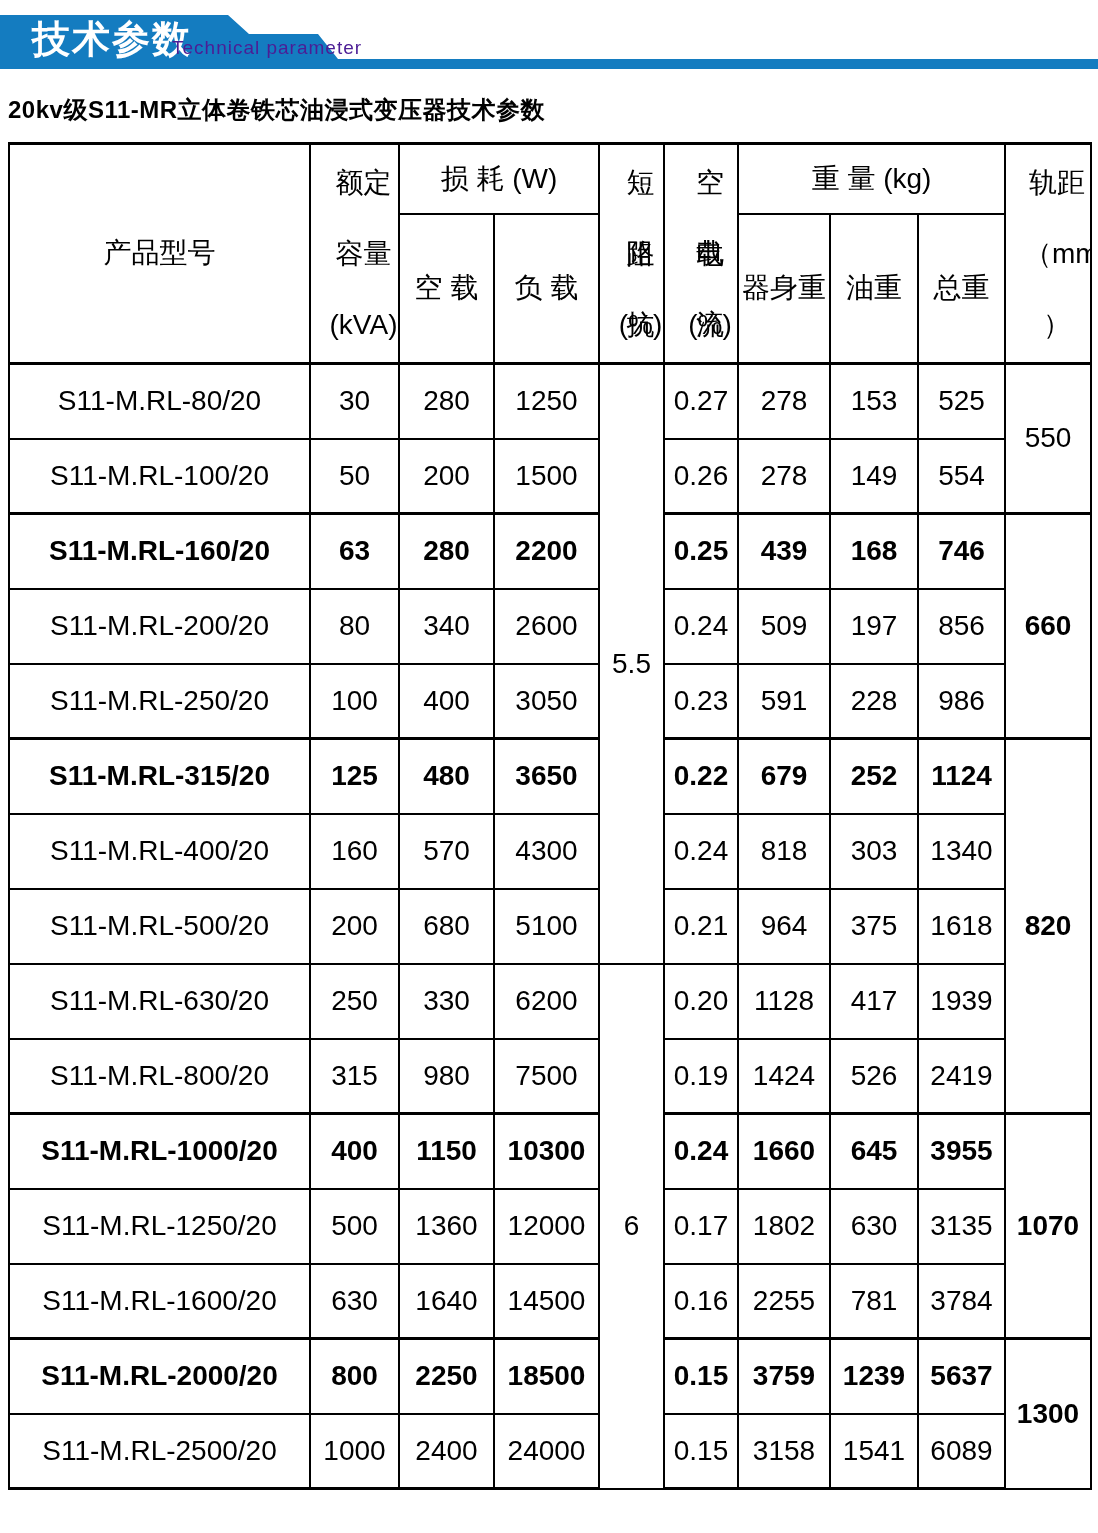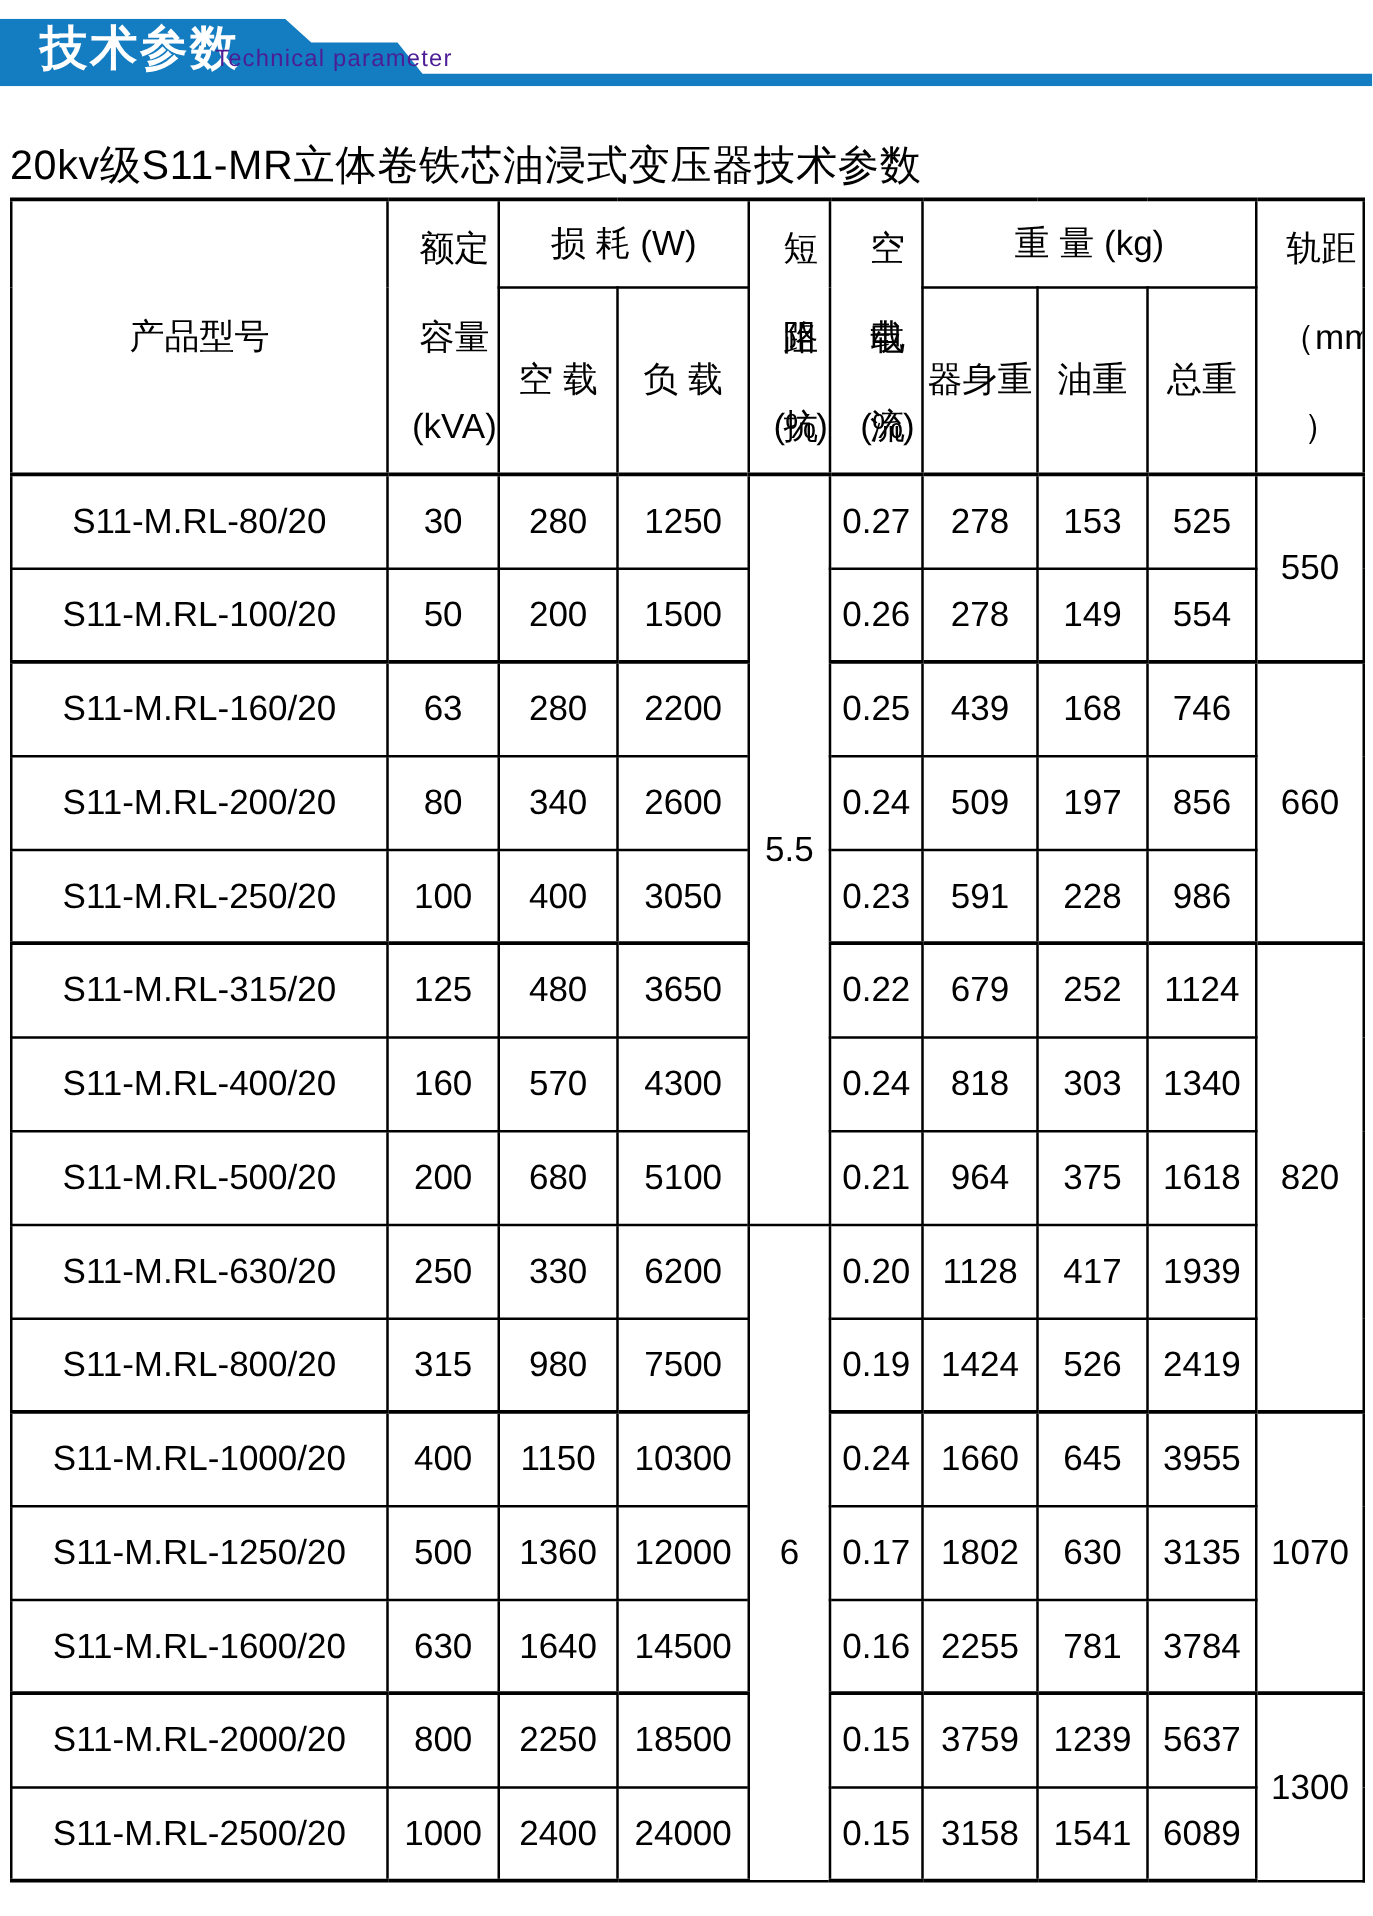--- a/index.html
+++ b/index.html
@@ -16,42 +16,42 @@
   .banner-zh{
     position:absolute;left:32px;top:19px;font-size:38px;line-height:1.1;
     font-weight:700;color:#fff;letter-spacing:2px;
   }
   .banner-en{
     position:absolute;left:172px;top:37px;font-size:19px;line-height:1.2;
     font-weight:400;color:#4c1d95;letter-spacing:1px;
   }
   
   .page-title{
-    margin:0;padding:40px 0 0 8px;height:48px;
-    font-size:33px;font-weight:400;letter-spacing:0.5px;
+    margin:0;padding:24px 0 0 8px;height:48px;
+    font-size:24px;font-weight:700;letter-spacing:0.5px;
   }
   
   table.params{
     border-collapse:collapse;table-layout:fixed;width:1082px;margin-left:8px;
   }
   table.params td{
     border:2px solid #000;padding:0;text-align:center;vertical-align:middle;
     font-size:28px;line-height:1.15;overflow:hidden;
   }
   tr.h1{height:70px;}
   tr.h2{height:150px;}
   tbody tr{height:75px;}
   
   .edge-l{border-left-width:3px;}
   .edge-r{border-right-width:3px;}
   tr.h1 td{border-top-width:3px;}
   tbody tr:last-child td{border-bottom-width:3px;}
   
   tr.h1 td[rowspan], tr.h2 td{border-bottom-width:3px;}
-  tr.grp td{border-top-width:3px;}
+  tr.grp td{border-top-width:3px;font-weight:bold;}
   
   td.gap-bottom{border-bottom:none;}
   
   .l3 div{line-height:71px;height:71px;margin-left:18px;}
 </style>
 </head>
 <body>
 
 <div class="banner">
   <div class="banner-shape"></div>

